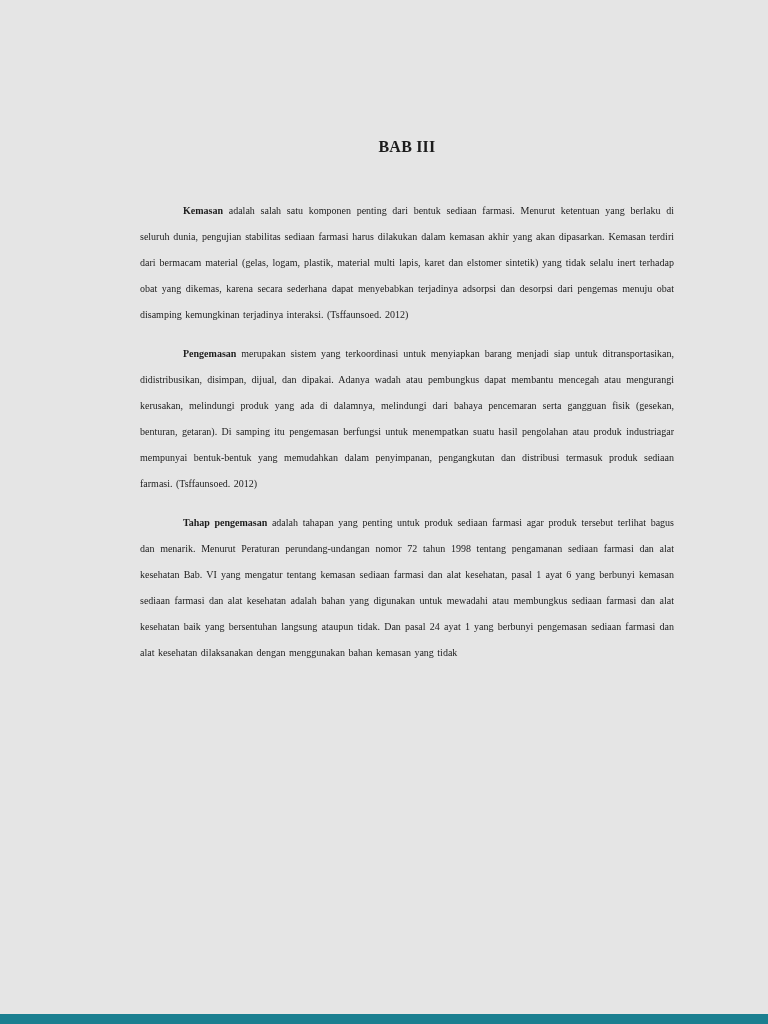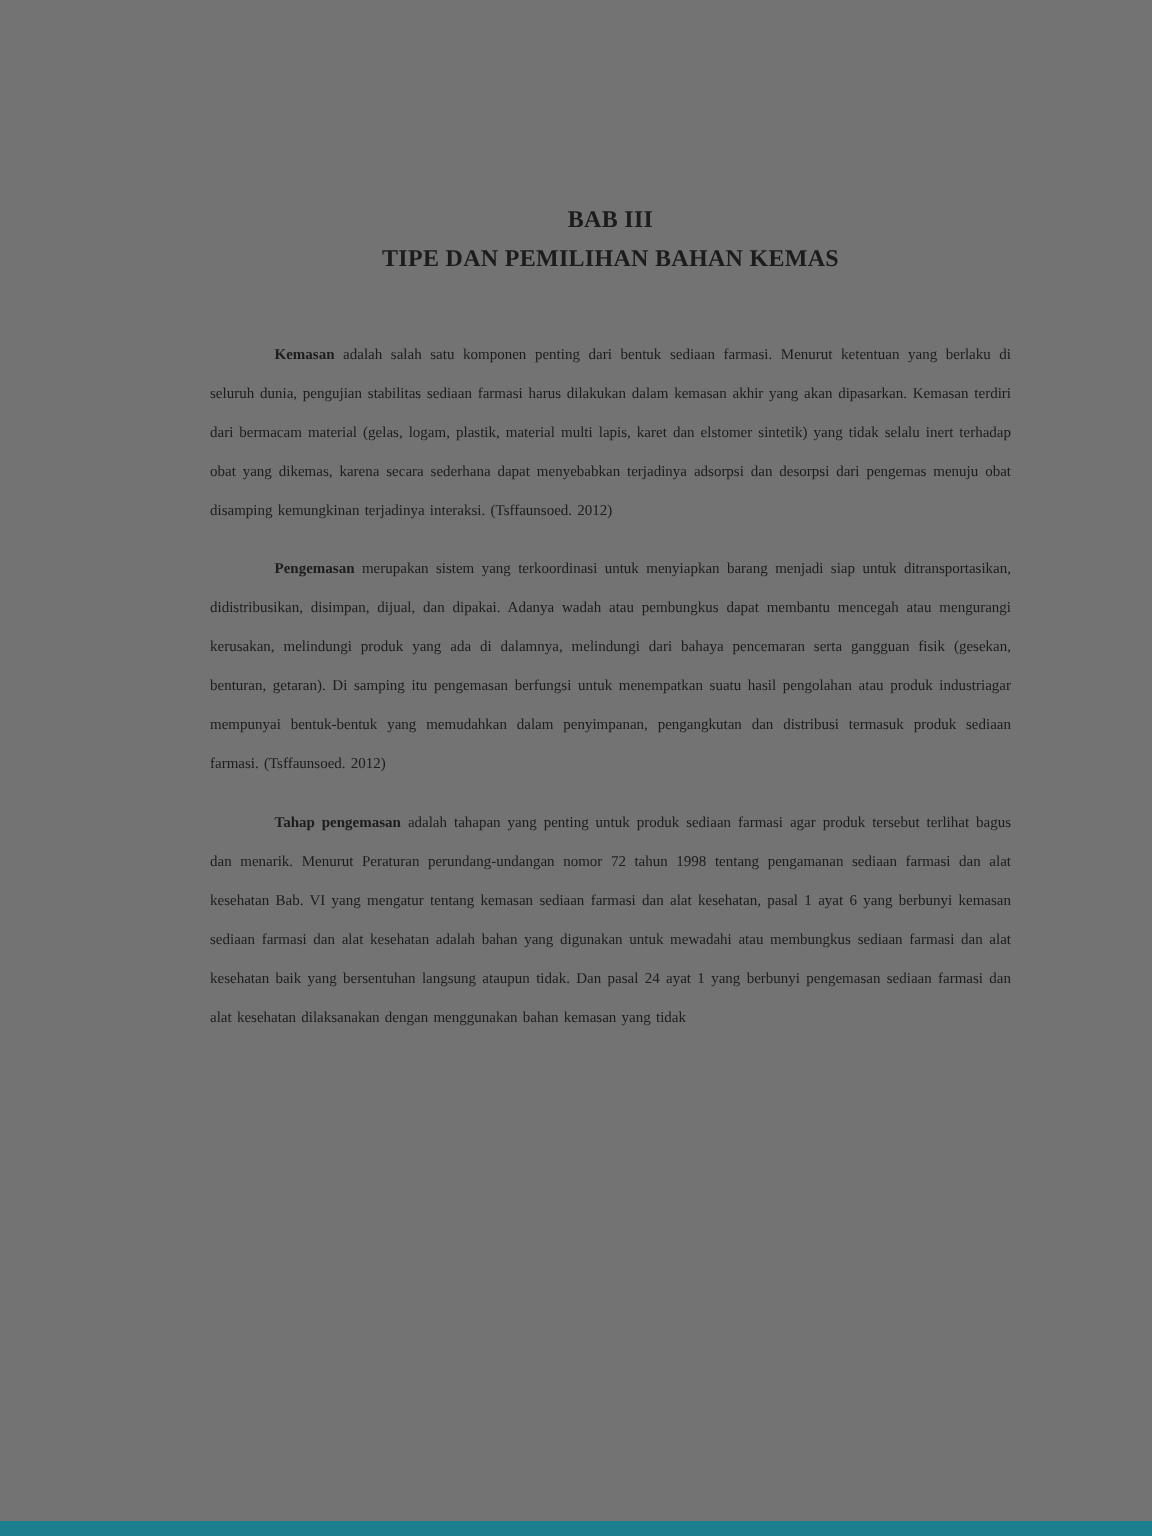--- a/index.html
+++ b/index.html
@@ -13,21 +13,21 @@
     position: relative;
     overflow: hidden;
     font-family: "Liberation Serif", serif;
     color: #1c1c1c;
   }
   .page {
     position: absolute;
     left: 0; top: 0;
     width: 768px;
     height: 1024px;
-    background: #737373;
+    background: #e5e5e5;
   }
   .content {
     position: absolute;
     left: 140px;
     top: 134px;
     width: 534px;
   }
   .chapter-head {
     text-align: center;
     font-weight: bold;
@@ -58,21 +58,20 @@
   }
 </style>
 </head>
 <body>
 
 <div class="page">
   <div class="content">
 
     <div class="head-block">
       <div class="chapter-head">BAB III</div>
-      <div class="chapter-head">TIPE DAN PEMILIHAN BAHAN KEMAS</div>
     </div>
 
     <p class="body-para"><b>Kemasan</b><span> adalah salah satu komponen penting dari bentuk sediaan farmasi. Menurut ketentuan yang berlaku di seluruh dunia, pengujian stabilitas sediaan farmasi harus dilakukan dalam kemasan akhir yang akan dipasarkan. Kemasan terdiri dari bermacam material (gelas, logam, plastik, material multi lapis, karet dan elstomer sintetik) yang tidak selalu inert terhadap obat yang dikemas, karena secara sederhana dapat menyebabkan terjadinya adsorpsi dan desorpsi dari pengemas menuju obat disamping kemungkinan terjadinya interaksi. (Tsffaunsoed. 2012)</span></p>
 
     <p class="body-para"><b>Pengemasan</b><span> merupakan sistem yang terkoordinasi untuk menyiapkan barang menjadi siap untuk ditransportasikan, didistribusikan, disimpan, dijual, dan dipakai. Adanya wadah atau pembungkus dapat membantu mencegah atau mengurangi kerusakan, melindungi produk yang ada di dalamnya, melindungi dari bahaya pencemaran serta gangguan fisik (gesekan, benturan, getaran). Di samping itu pengemasan berfungsi untuk menempatkan suatu hasil pengolahan atau produk industriagar mempunyai bentuk-bentuk yang memudahkan dalam penyimpanan, pengangkutan dan distribusi termasuk produk sediaan farmasi. (Tsffaunsoed. 2012)</span></p>
 
     <p class="body-para"><b>Tahap pengemasan</b><span> adalah tahapan yang penting untuk produk sediaan farmasi agar produk tersebut terlihat bagus dan menarik. Menurut Peraturan perundang-undangan nomor 72 tahun 1998 tentang pengamanan sediaan farmasi dan alat kesehatan Bab. VI yang mengatur tentang kemasan sediaan farmasi dan alat kesehatan, pasal 1 ayat 6 yang berbunyi kemasan sediaan farmasi dan alat kesehatan adalah bahan yang digunakan untuk mewadahi atau membungkus sediaan farmasi dan alat kesehatan baik yang bersentuhan langsung ataupun tidak. Dan pasal 24 ayat 1 yang berbunyi pengemasan sediaan farmasi dan alat kesehatan dilaksanakan dengan menggunakan bahan kemasan yang tidak</span></p>
 
   </div>
 

